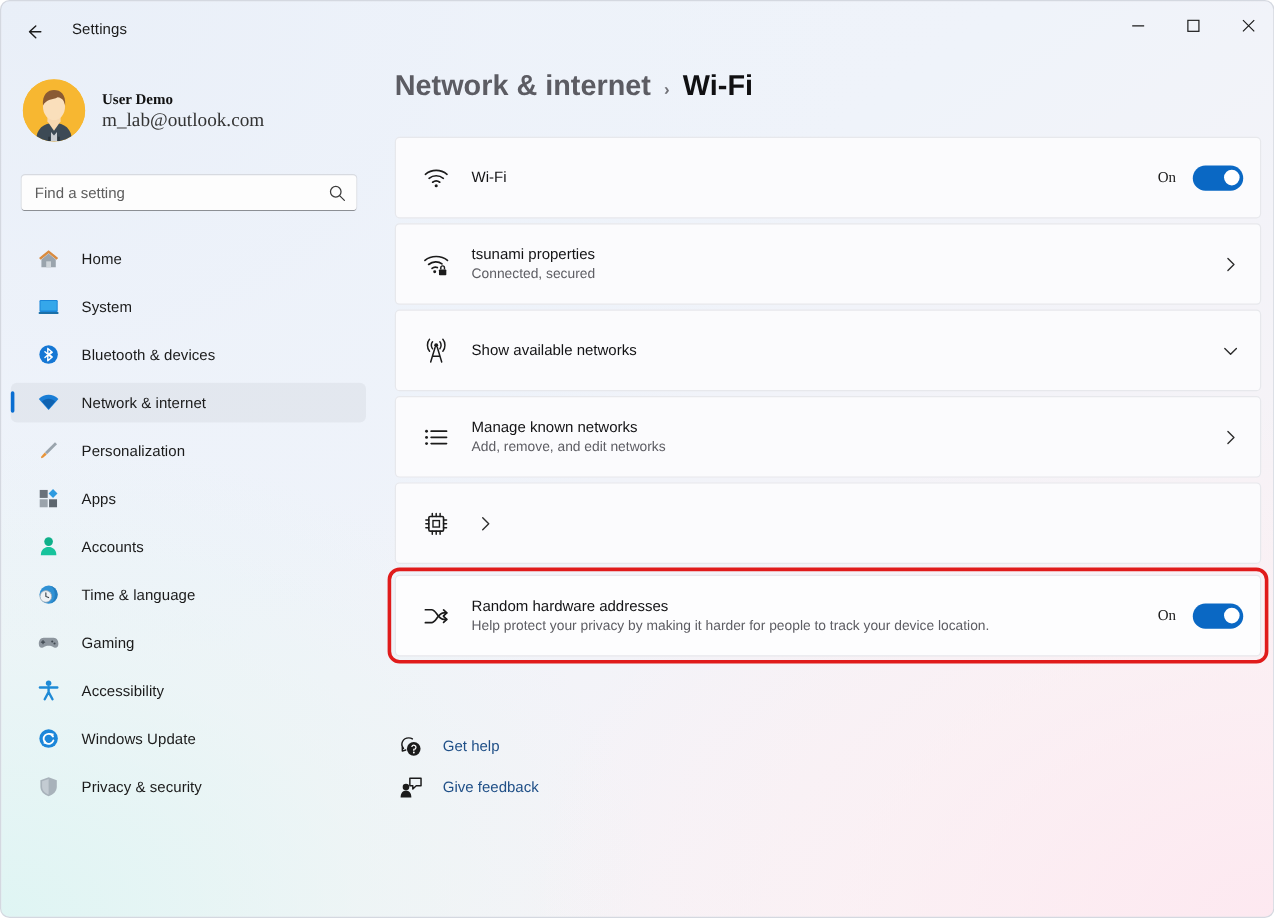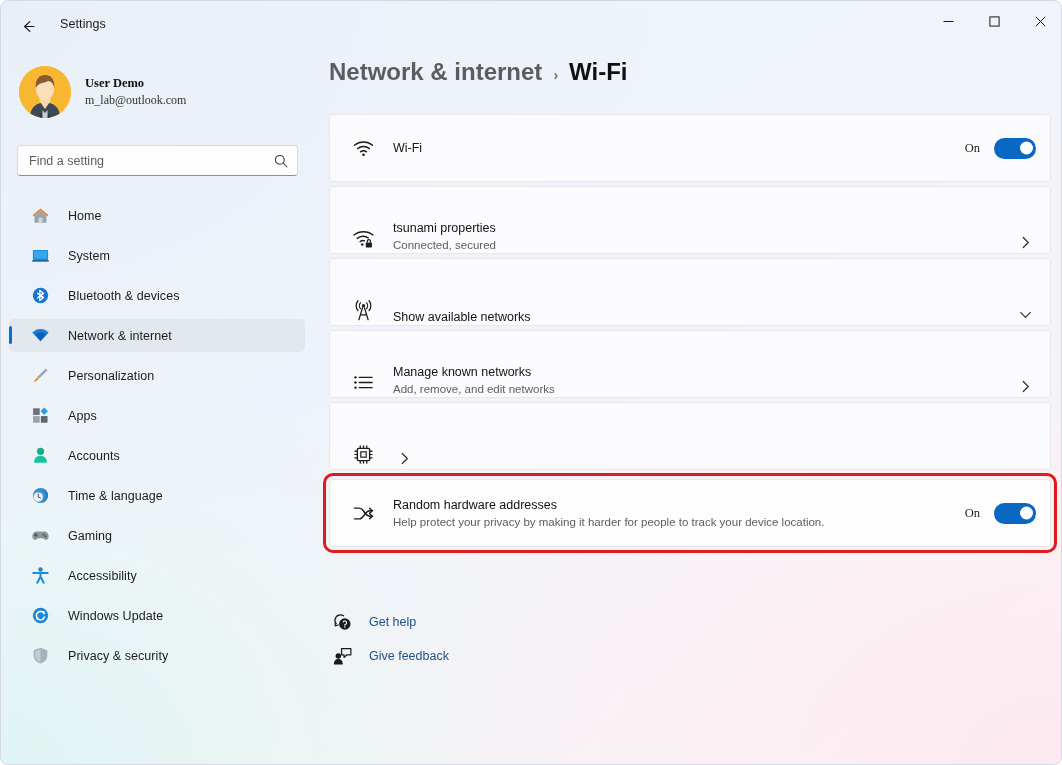--- a/index.html
+++ b/index.html
@@ -89,21 +89,21 @@
     flex: none;
   }
   .profile-text { display: flex; flex-direction: column; gap: 2px; }
   .profile-name {
     font-size: 12.5px;
     font-weight: bold;
     color: #111;
     line-height: 15px;
   }
   .profile-mail {
-    font-size: 12px;
+    font-size: 16px;
     color: #333;
     line-height: 15px;
   }
 
   .search-wrap {
     position: absolute;
     left: 16px; top: 96px;
     width: 281px; height: 31px;
   }
   .search-box {
@@ -198,21 +198,21 @@
     height: 68px;
     background: #fbfbfd;
     border: 1px solid #e7e8ec;
     border-radius: 4px;
     display: flex;
     align-items: center;
     margin-bottom: 4px;
     padding-left: 18px;
     padding-right: 14px;
   }
-  .card.clickable { cursor: pointer; align-items: flex-end; }
+  .card.clickable { cursor: pointer; }
   .card-icon {
     width: 30px; height: 30px;
     display: flex; align-items: center; justify-content: center;
     flex: none;
     margin-right: 15px;
   }
   .card-texts { display: flex; flex-direction: column; justify-content: center; gap: 2px; flex: 1; }
   .card-title { font-size: 12.5px; color: #131315; line-height: 16px; }
   .card-sub { font-size: 11.5px; color: #5d5d63; line-height: 15px; }
   .card-right { display: flex; align-items: center; gap: 14px; flex: none; font-family: Liberation Serif, serif; }

